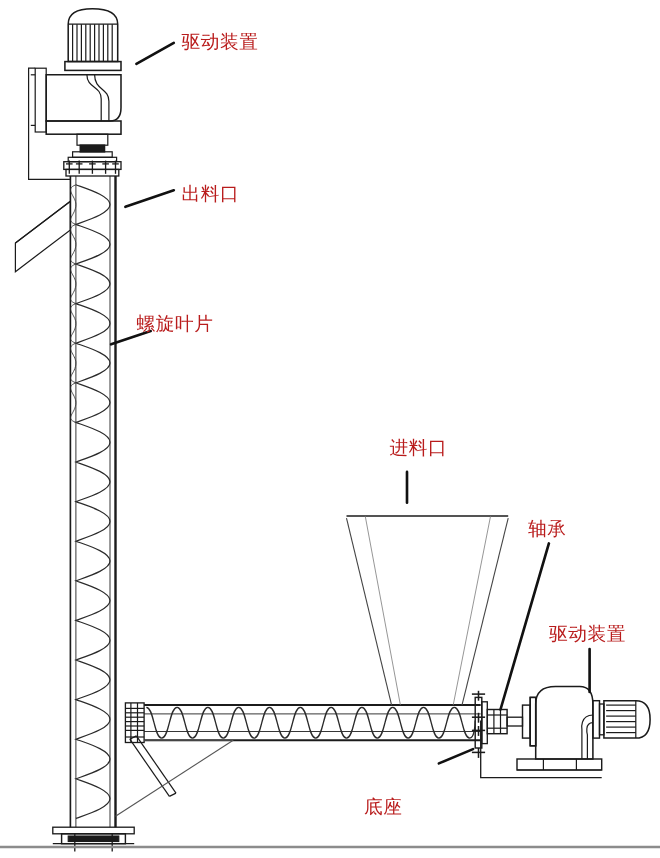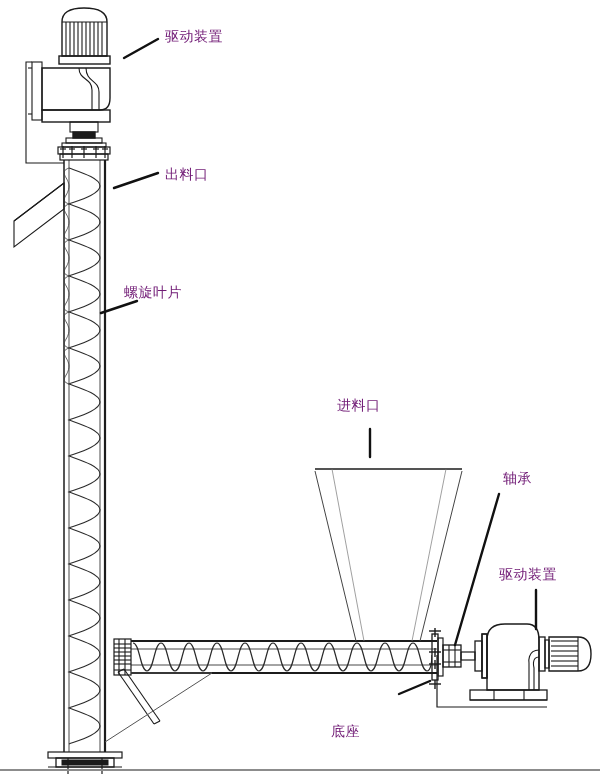--- a/index.html
+++ b/index.html
@@ -4,23 +4,23 @@
 <style>
   html,body{margin:0;padding:0;background:#ffffff;}
   body{
     width:600px;height:780px;overflow:hidden;
     font-family:"DejaVu Sans","Liberation Sans",sans-serif;
   }
   #stage{position:relative;width:600px;height:780px;background:#fff;}
   svg#drawing{position:absolute;left:0;top:0;width:600px;height:780px;display:block;}
   .lbl{
     position:absolute;
-    font-family:Liberation Serif, serif;
-    font-size:14px;
-    color:#701a75;
+    font-family:Liberation Sans, sans-serif;
+    font-size:17px;
+    color:#b91c1c;
     white-space:nowrap;
     letter-spacing:0.5px;
     line-height:1;
   }
 </style>
 </head>
 <body>
 
 <div id="stage">
 
@@ -253,18 +253,18 @@
           <line x1="455" y1="645" x2="499" y2="494"></line>
           <line x1="536" y1="629" x2="536" y2="590"></line>
           <line x1="399" y1="694" x2="430" y2="681"></line>
         </g>
     </g>
   </svg>
 
   <div class="lbl" style="left:165px;top:30px;">驱动装置</div>
   <div class="lbl" style="left:165px;top:168px;">出料口</div>
   <div class="lbl" style="left:124px;top:286px;text-align:right;">螺旋叶片</div>
-  <div class="lbl" style="left:337px;top:399px;">进料口</div>
-  <div class="lbl" style="left:503px;top:472px;">轴承</div>
+  <div class="lbl" style="left:354px;top:399px;">进料口</div>
+  <div class="lbl" style="left:480px;top:472px;">轴承</div>
   <div class="lbl" style="left:499px;top:568px;">驱动装置</div>
   <div class="lbl" style="left:331px;top:725px;">底座</div>
 
 </div>
 
 </body></html>

